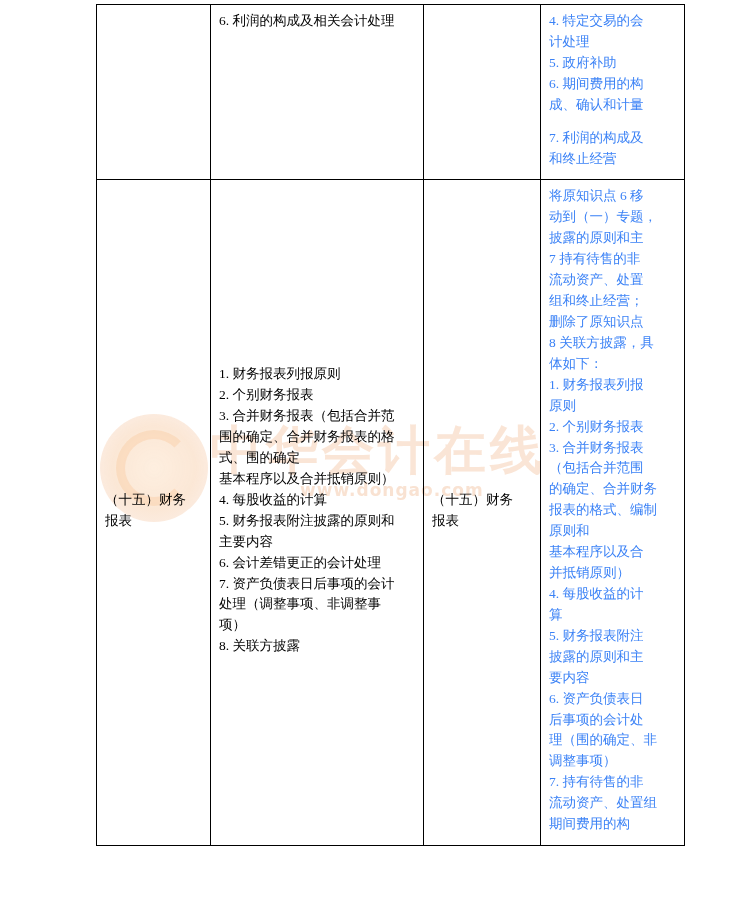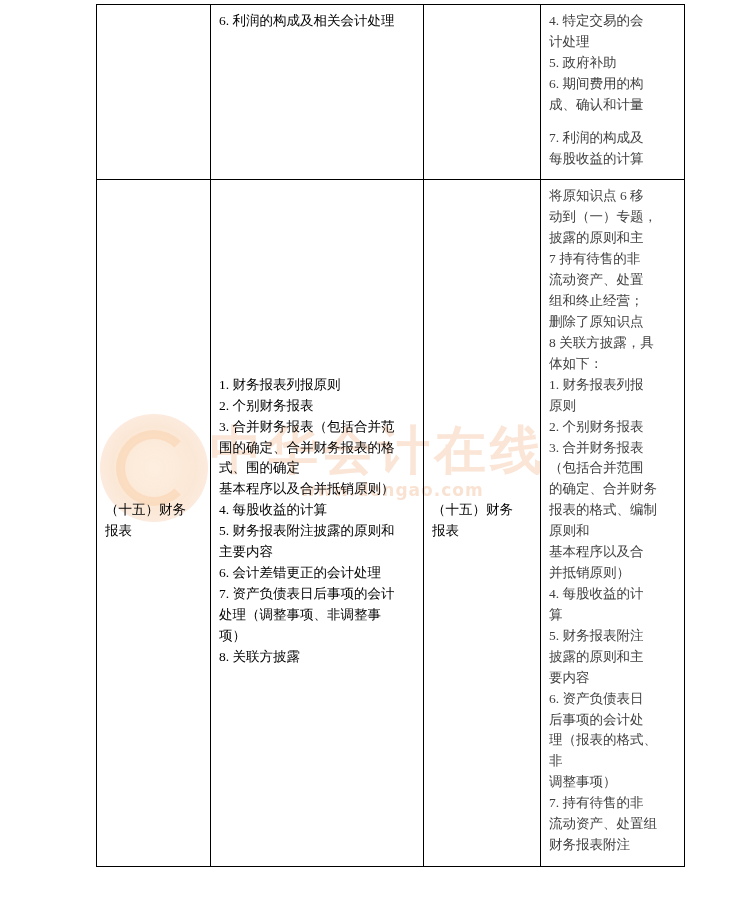--- a/index.html
+++ b/index.html
@@ -91,21 +91,21 @@
     vertical-align: top;
     padding: 6px 24px 10px 8px;
     font-size: 13.5px;
     line-height: 1.55;
   }
   .col1 { width: 114px; }
   .col2 { width: 213px; }
   .col3 { width: 117px; }
   .col4 { width: 144px; }
 
-  .red { color: #404040; }
+  .red { color: #3b82f6; }
   .blk { color: #000000; }
 
   .cell-line { margin: 0; }
   .gap { height: 12px; }
 
   .center-mid {
     vertical-align: middle !important;
   }
   .row2 td { padding-top: 8px; }
 </style>
@@ -135,21 +135,21 @@
         </td>
         <td></td>
         <td>
           <p class="cell-line red">4. 特定交易的会</p>
           <p class="cell-line red">计处理</p>
           <p class="cell-line red">5. 政府补助</p>
           <p class="cell-line red">6. 期间费用的构</p>
           <p class="cell-line red">成、确认和计量</p>
           <div class="gap"></div>
           <p class="cell-line red">7. 利润的构成及</p>
-          <p class="cell-line red">每股收益的计算</p>
+          <p class="cell-line red">和终止经营</p>
         </td>
       </tr>
 
       <tr class="row2">
         <td class="center-mid">
           <p class="cell-line blk">（十五）财务报表</p>
         </td>
         <td class="center-mid">
           <p class="cell-line blk">1. 财务报表列报原则</p>
           <p class="cell-line blk">2. 个别财务报表</p>
@@ -188,23 +188,23 @@
           <p class="cell-line red">原则和</p>
           <p class="cell-line red">基本程序以及合</p>
           <p class="cell-line red">并抵销原则）</p>
           <p class="cell-line red">4. 每股收益的计</p>
           <p class="cell-line red">算</p>
           <p class="cell-line red">5. 财务报表附注</p>
           <p class="cell-line red">披露的原则和主</p>
           <p class="cell-line red">要内容</p>
           <p class="cell-line red">6. 资产负债表日</p>
           <p class="cell-line red">后事项的会计处</p>
-          <p class="cell-line red">理（报表的格式、非</p>
+          <p class="cell-line red">理（围的确定、非</p>
           <p class="cell-line red">调整事项）</p>
           <p class="cell-line red">7. 持有待售的非</p>
           <p class="cell-line red">流动资产、处置组</p>
-          <p class="cell-line red">财务报表附注</p>
+          <p class="cell-line red">期间费用的构</p>
         </td>
       </tr>
     </tbody>
   </table>
 
 </div>
 
 </body></html>

